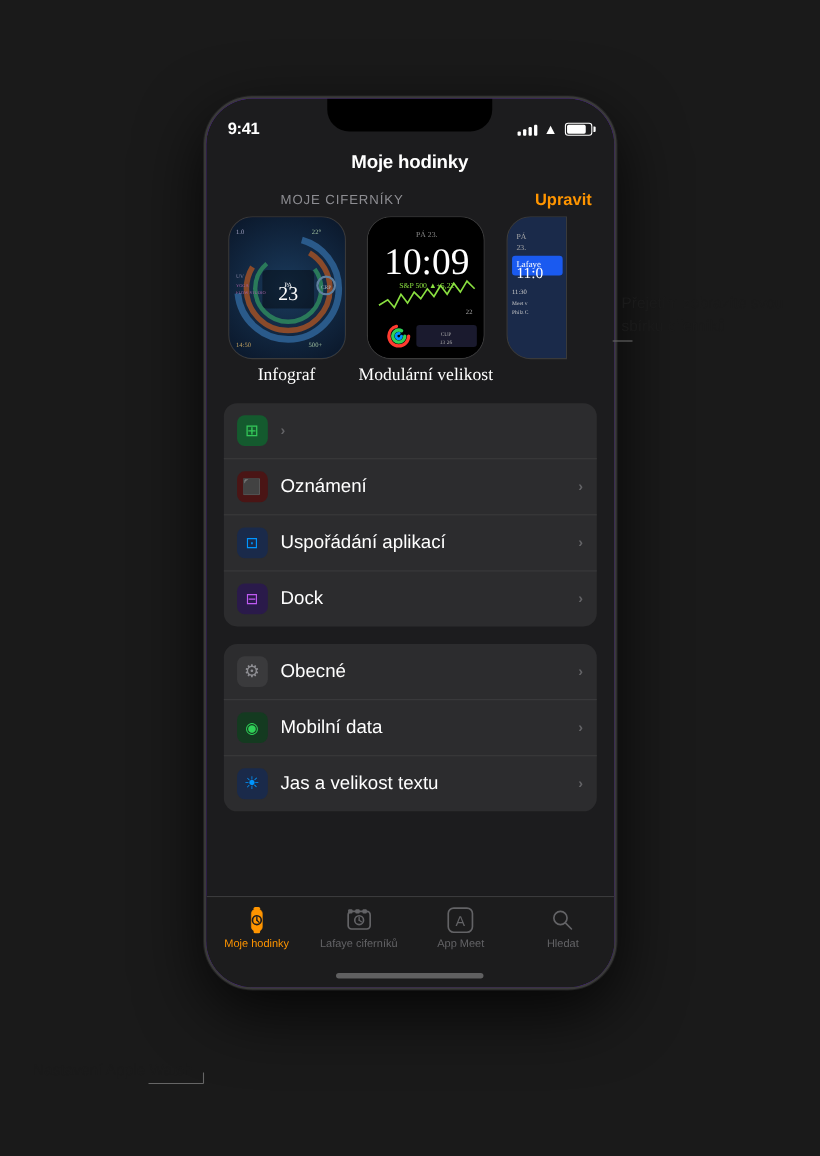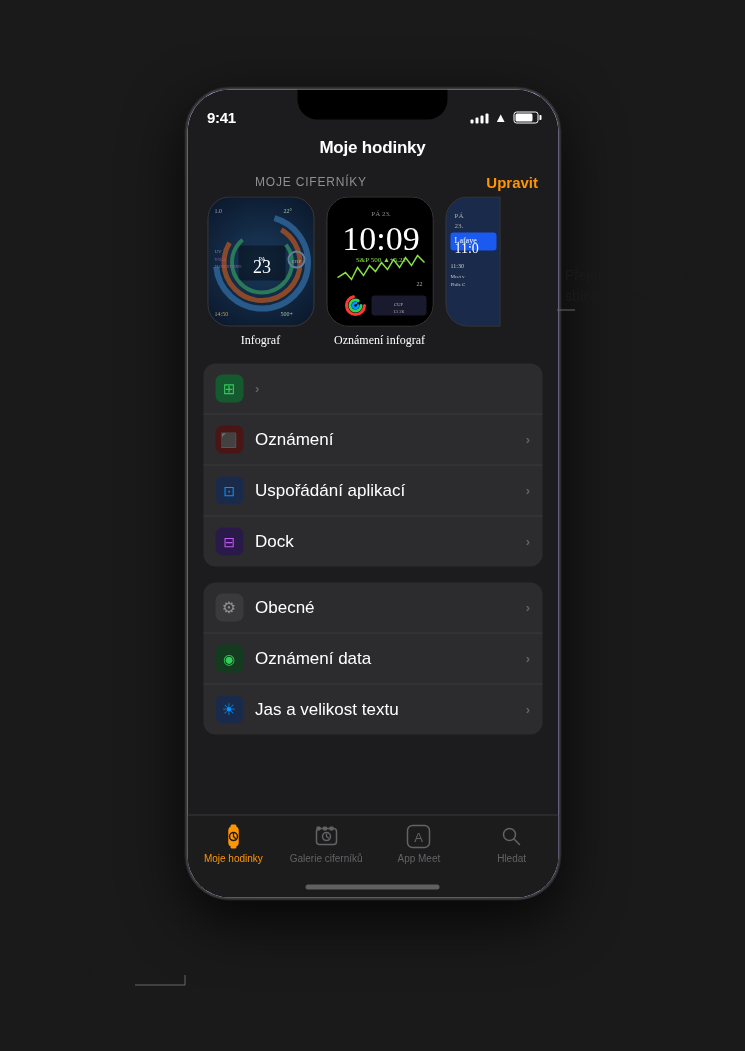--- a/index.html
+++ b/index.html
@@ -9,21 +9,21 @@
       background: #1a1a1a;
       font-family: -apple-system, 'SF Pro Display', 'Helvetica Neue', Arial, sans-serif;
       overflow: hidden;
       position: relative;
     }
 
     
     .phone-frame {
       width: 375px;
       height: 812px;
-      background: #c4b5fd;
+      background: #4c1d95;
       border-radius: 44px;
       position: absolute;
       top: 50%;
       left: 50%;
       transform: translate(-50%, -54%);
       border: 2px solid #3a3a3a;
       overflow: hidden;
       box-shadow: 0 0 0 1px #222, 0 20px 60px rgba(0,0,0,0.8);
     }
 
@@ -177,21 +177,21 @@
     }
     .watch-face-image.modular {
       background: linear-gradient(135deg, #0a0a0a 0%, #1a1a2e 100%);
     }
     .watch-face-image.partial {
       width: 55px;
       border-radius: 22px 0 0 22px;
       background: #1a2a4a;
     }
     .watch-face-label {
-      font-size: 12px;
+      font-size: 16px;
       color: #fff;
       margin-top: 6px;
     }
 
     
     .wf-infograf {
       width: 100%;
       height: 100%;
       position: relative;
       background: radial-gradient(circle at 50% 50%, #1a3a5c 0%, #0a1628 100%);
@@ -436,21 +436,21 @@
                 <circle cx="28" cy="108" r="2.5" fill="none" stroke="#0096ff" stroke-width="2.5" stroke-dasharray="12 4" stroke-linecap="round"></circle>
 
                 <rect x="44" y="98" width="55" height="20" rx="3" fill="#1a1a2e"></rect>
                 <text x="71" y="108" text-anchor="middle" fill="#aaa" font-size="5">CUP</text>
                 <text x="71" y="115" text-anchor="middle" fill="#aaa" font-size="5">13  26</text>
 
                 <text x="92" y="88" text-anchor="middle" fill="#aaa" font-size="6">22</text>
               </svg>
             </div>
           </div>
-          <span class="watch-face-label">Oznámení infograf</span>
+          <span class="watch-face-label">Modulární velikost</span>
         </div>
 
         <div class="watch-face">
           <div class="watch-face-image partial">
             <svg width="55" height="130" viewBox="0 0 55 130" style="position:absolute;top:0;left:0;">
               <rect width="55" height="130" fill="#1a2a4a"></rect>
               <text x="8" y="20" fill="#aaa" font-size="7">PÁ</text>
               <text x="8" y="30" fill="#aaa" font-size="7">23.</text>
 
               <rect x="4" y="35" width="46" height="18" rx="3" fill="#1a5af0"></rect>
@@ -500,21 +500,21 @@
           <div class="menu-icon" style="background:#3a3a3c;">
             <span style="color:#8e8e93;font-size:16px;">⚙</span>
           </div>
           <span class="menu-text">Obecné</span>
           <span class="menu-chevron">›</span>
         </div>
         <div class="menu-item">
           <div class="menu-icon" style="background:#143a20;">
             <span style="color:#30d158;font-size:14px;">◉</span>
           </div>
-          <span class="menu-text">Oznámení data</span>
+          <span class="menu-text">Mobilní data</span>
           <span class="menu-chevron">›</span>
         </div>
         <div class="menu-item">
           <div class="menu-icon" style="background:#1a2a4a;">
             <span style="color:#0096ff;font-size:16px;">☀</span>
           </div>
           <span class="menu-text">Jas a velikost textu</span>
           <span class="menu-chevron">›</span>
         </div>
       </div>
@@ -543,21 +543,21 @@
           <svg width="26" height="26" viewBox="0 0 26 26">
             <rect x="3" y="5" width="20" height="16" rx="3" fill="none" stroke="#636366" stroke-width="1.5"></rect>
             <rect x="3" y="3" width="4" height="4" rx="1" fill="#636366"></rect>
             <rect x="9.5" y="3" width="4" height="4" rx="1" fill="#636366"></rect>
             <rect x="16" y="3" width="4" height="4" rx="1" fill="#636366"></rect>
             <circle cx="13" cy="13" r="4" fill="none" stroke="#636366" stroke-width="1.5"></circle>
             <line x1="13" y1="10.5" x2="13" y2="13" stroke="#636366" stroke-width="1.2" stroke-linecap="round"></line>
             <line x1="13" y1="13" x2="15" y2="14.5" stroke="#636366" stroke-width="1.2" stroke-linecap="round"></line>
           </svg>
         </div>
-        <span class="tab-label">Galerie ciferníků</span>
+        <span class="tab-label">Lafaye ciferníků</span>
       </div>
 
       <div class="tab-item">
         <div class="tab-icon">
           <svg width="26" height="26" viewBox="0 0 26 26">
             <rect x="2" y="2" width="22" height="22" rx="5" fill="none" stroke="#636366" stroke-width="1.5"></rect>
             <text x="13" y="18" text-anchor="middle" fill="#636366" font-size="13" font-weight="300">A</text>
           </svg>
         </div>
         <span class="tab-label">App Meet</span>

